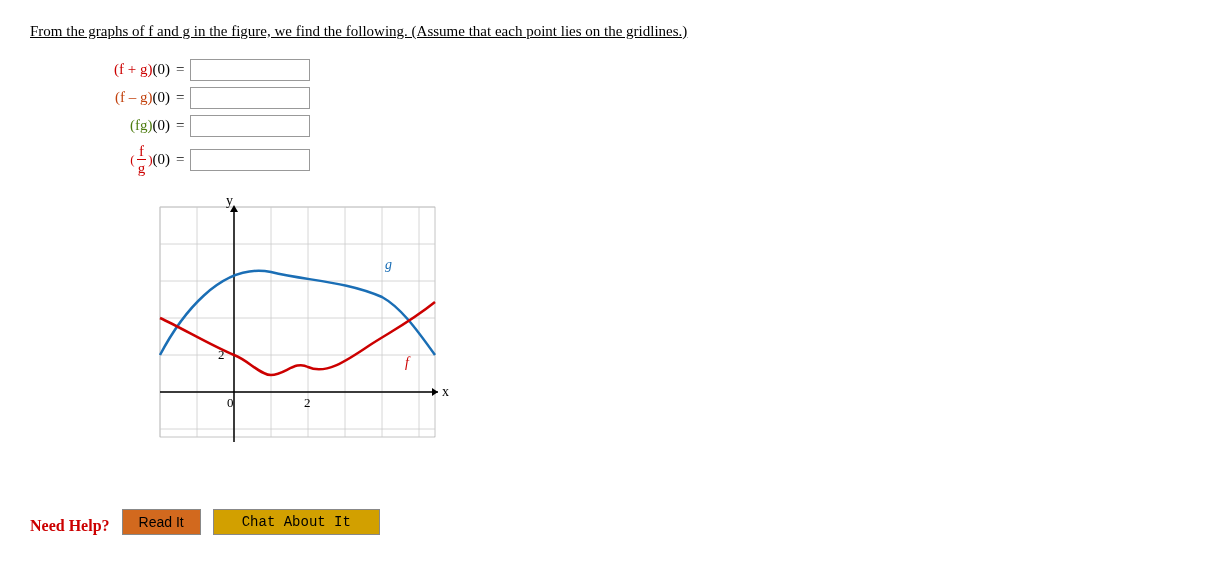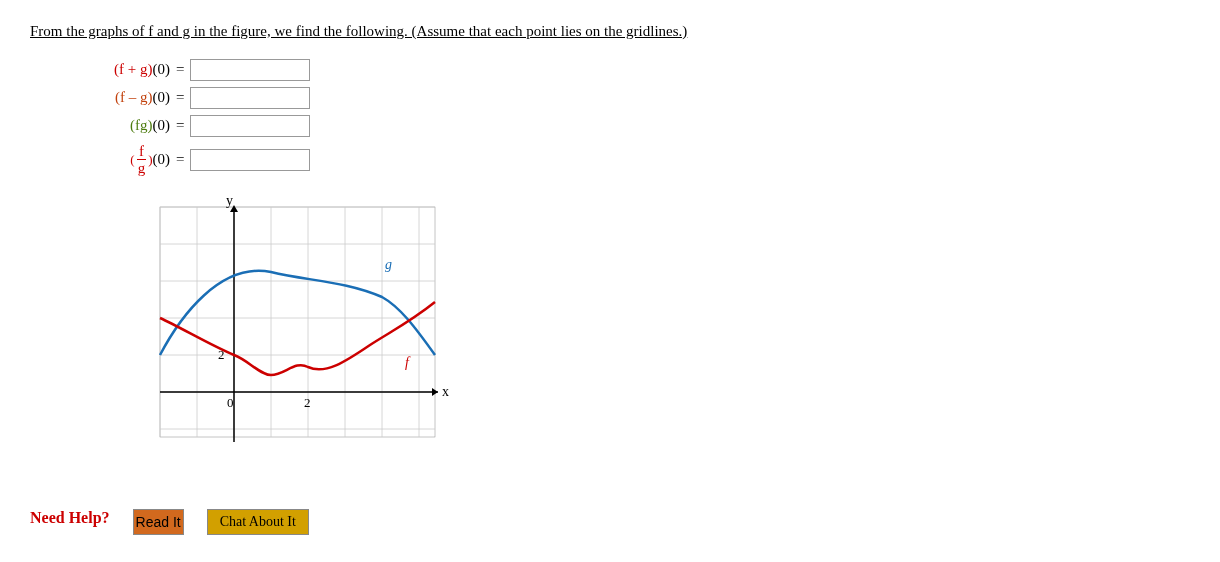--- a/index.html
+++ b/index.html
@@ -81,49 +81,49 @@
       margin-bottom: 24px;
       display: inline-block;
     }
 
     svg.graph {
       display: block;
     }
 
     .need-help {
       display: flex;
-      align-items: flex-start;
-      gap: 23px;
+      align-items: flex-end;
+      gap: 12px;
       margin-top: 4px;
     }
 
     .need-help-label {
       font-weight: bold;
       font-size: 16px;
       color: #c00;
     }
 
     .btn-read {
       background: #d2691e;
       color: #000;
       border: 1px solid #888;
-      padding: 4px 2px;
+      padding: 4px 16px;
       font-size: 14px;
       cursor: pointer;
       font-family: Arial, sans-serif;
     }
 
     .btn-chat {
       background: #d2a000;
       color: #000;
       border: 1px solid #888;
-      padding: 4px 12px;
+      padding: 4px 28px;
       font-size: 14px;
       cursor: pointer;
-      font-family: Liberation Serif, serif;
+      font-family: Liberation Mono, monospace;
     }
   </style>
 </head>
 <body>
 
 <div>
   <p class="problem-text">From the graphs of f and g in the figure, we find the following. (Assume that each point lies on the gridlines.)</p>
 
   <div class="equations">
 

